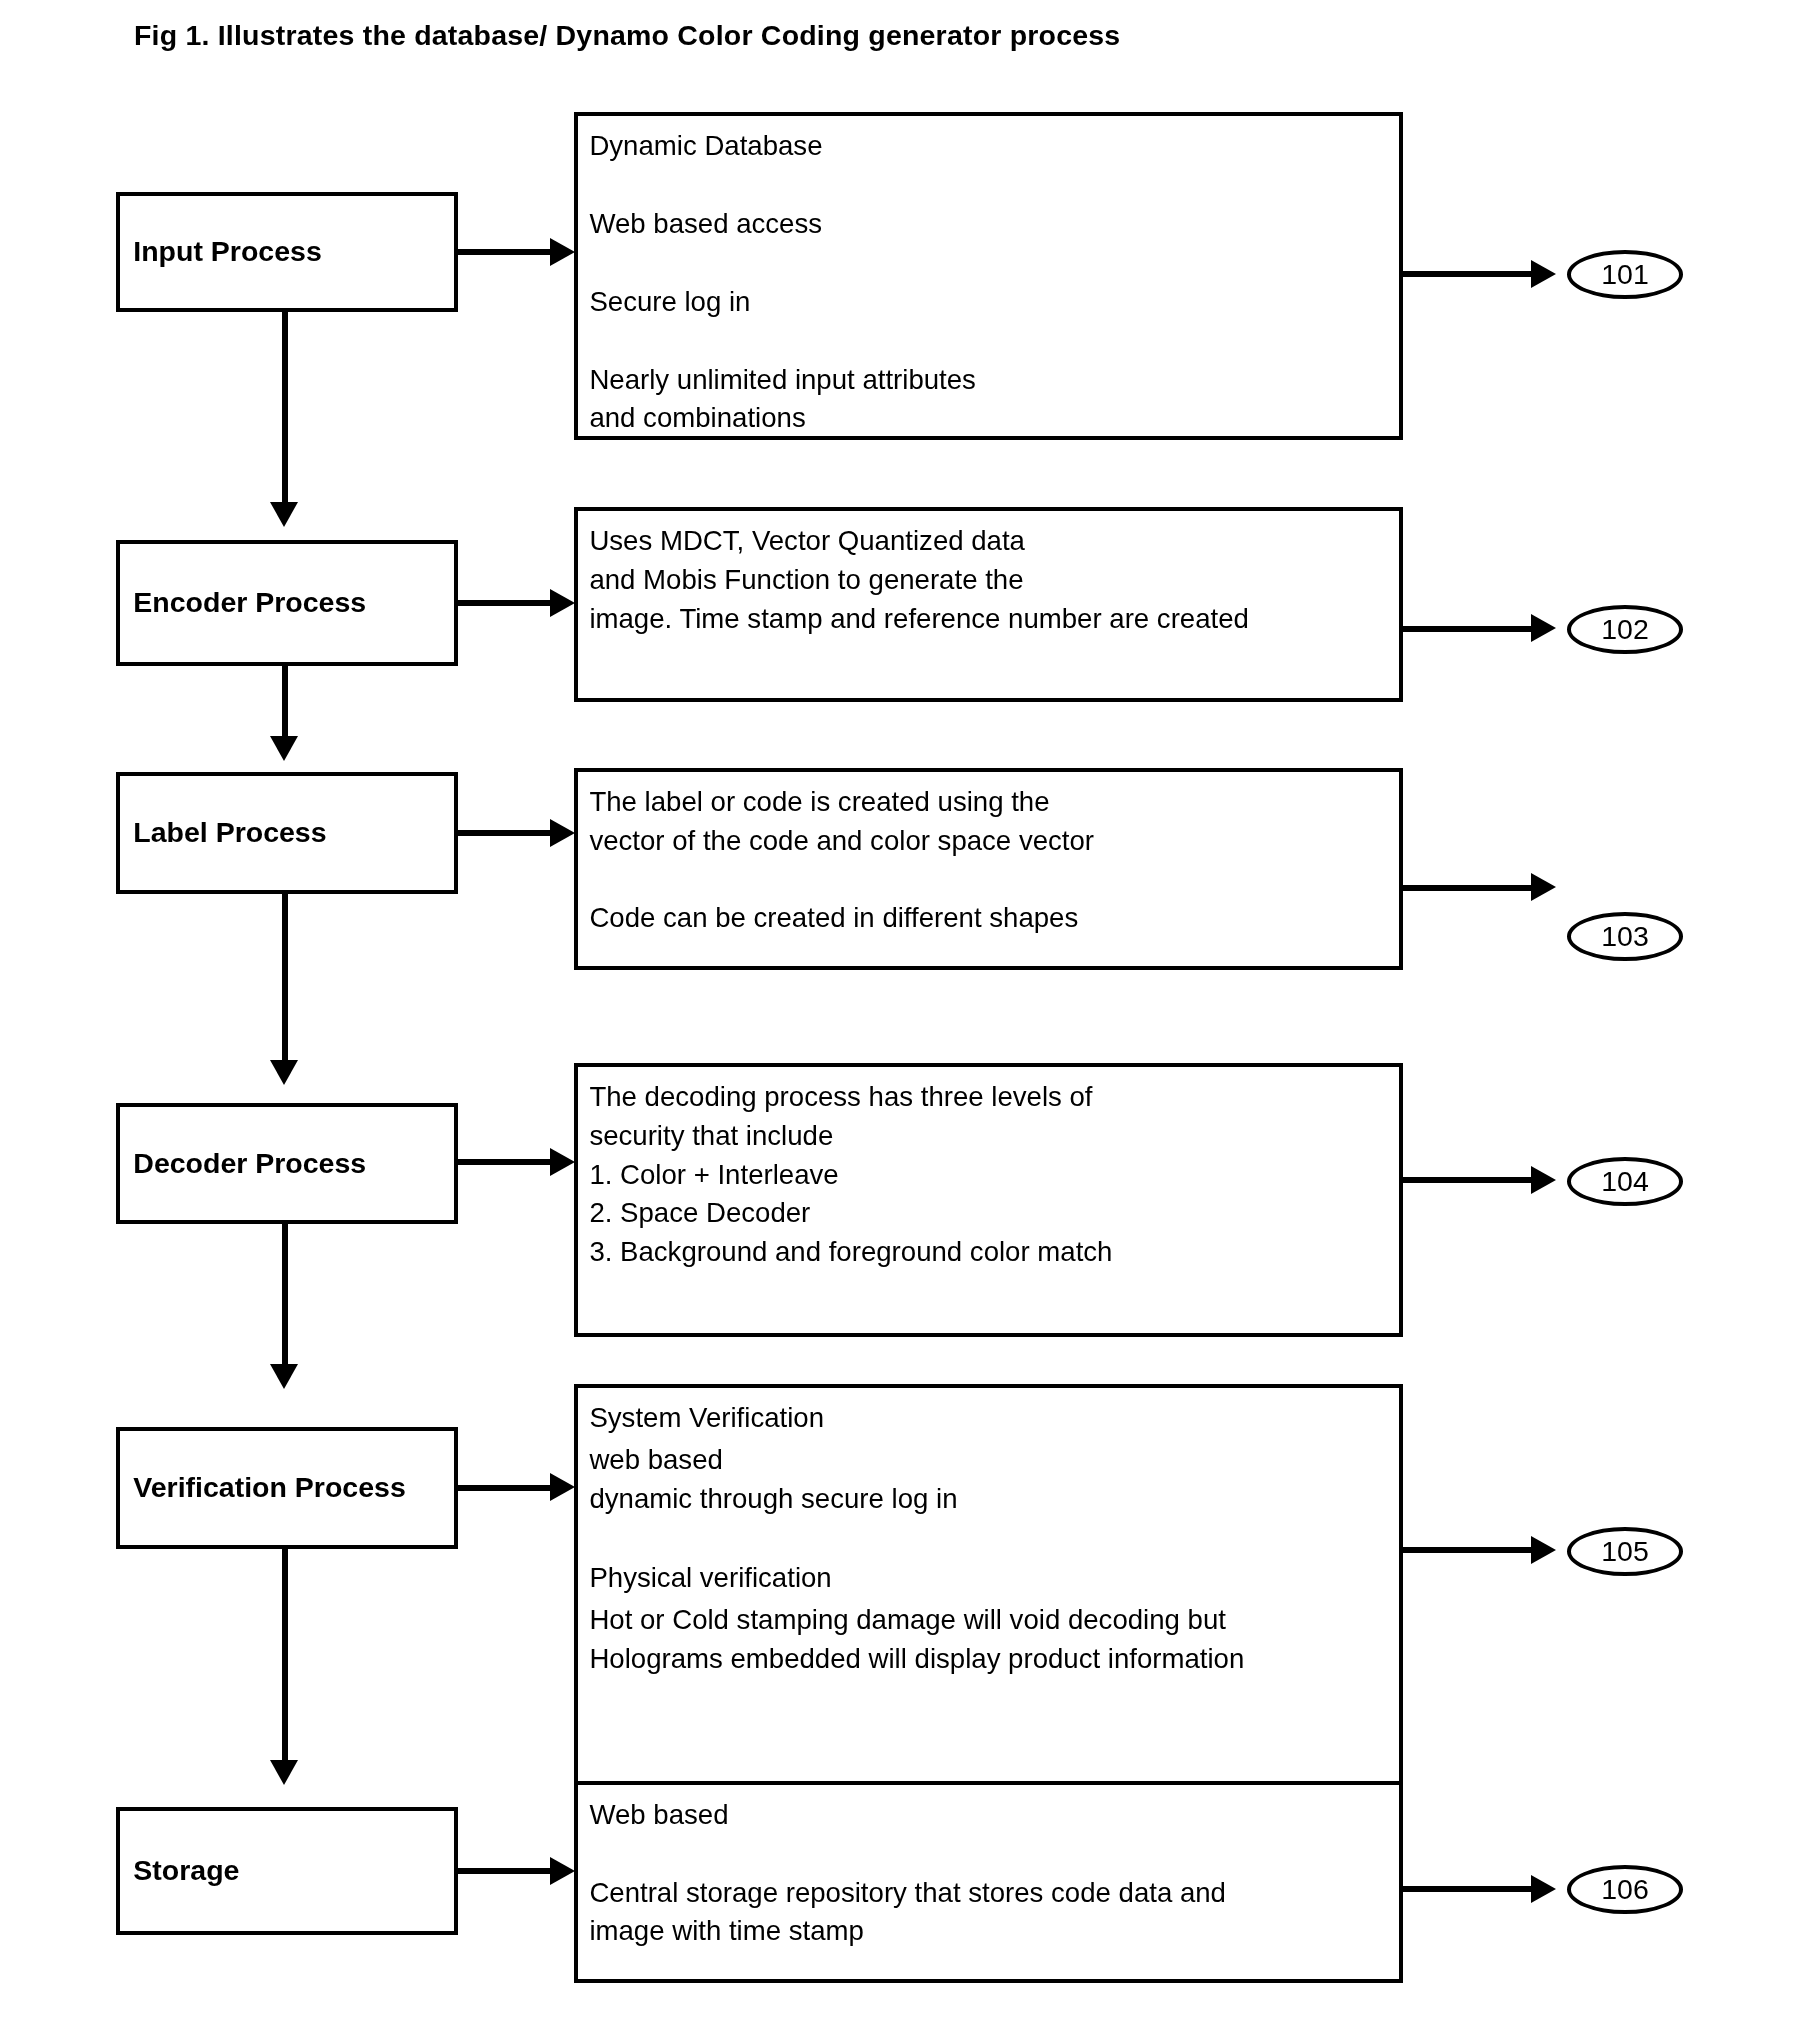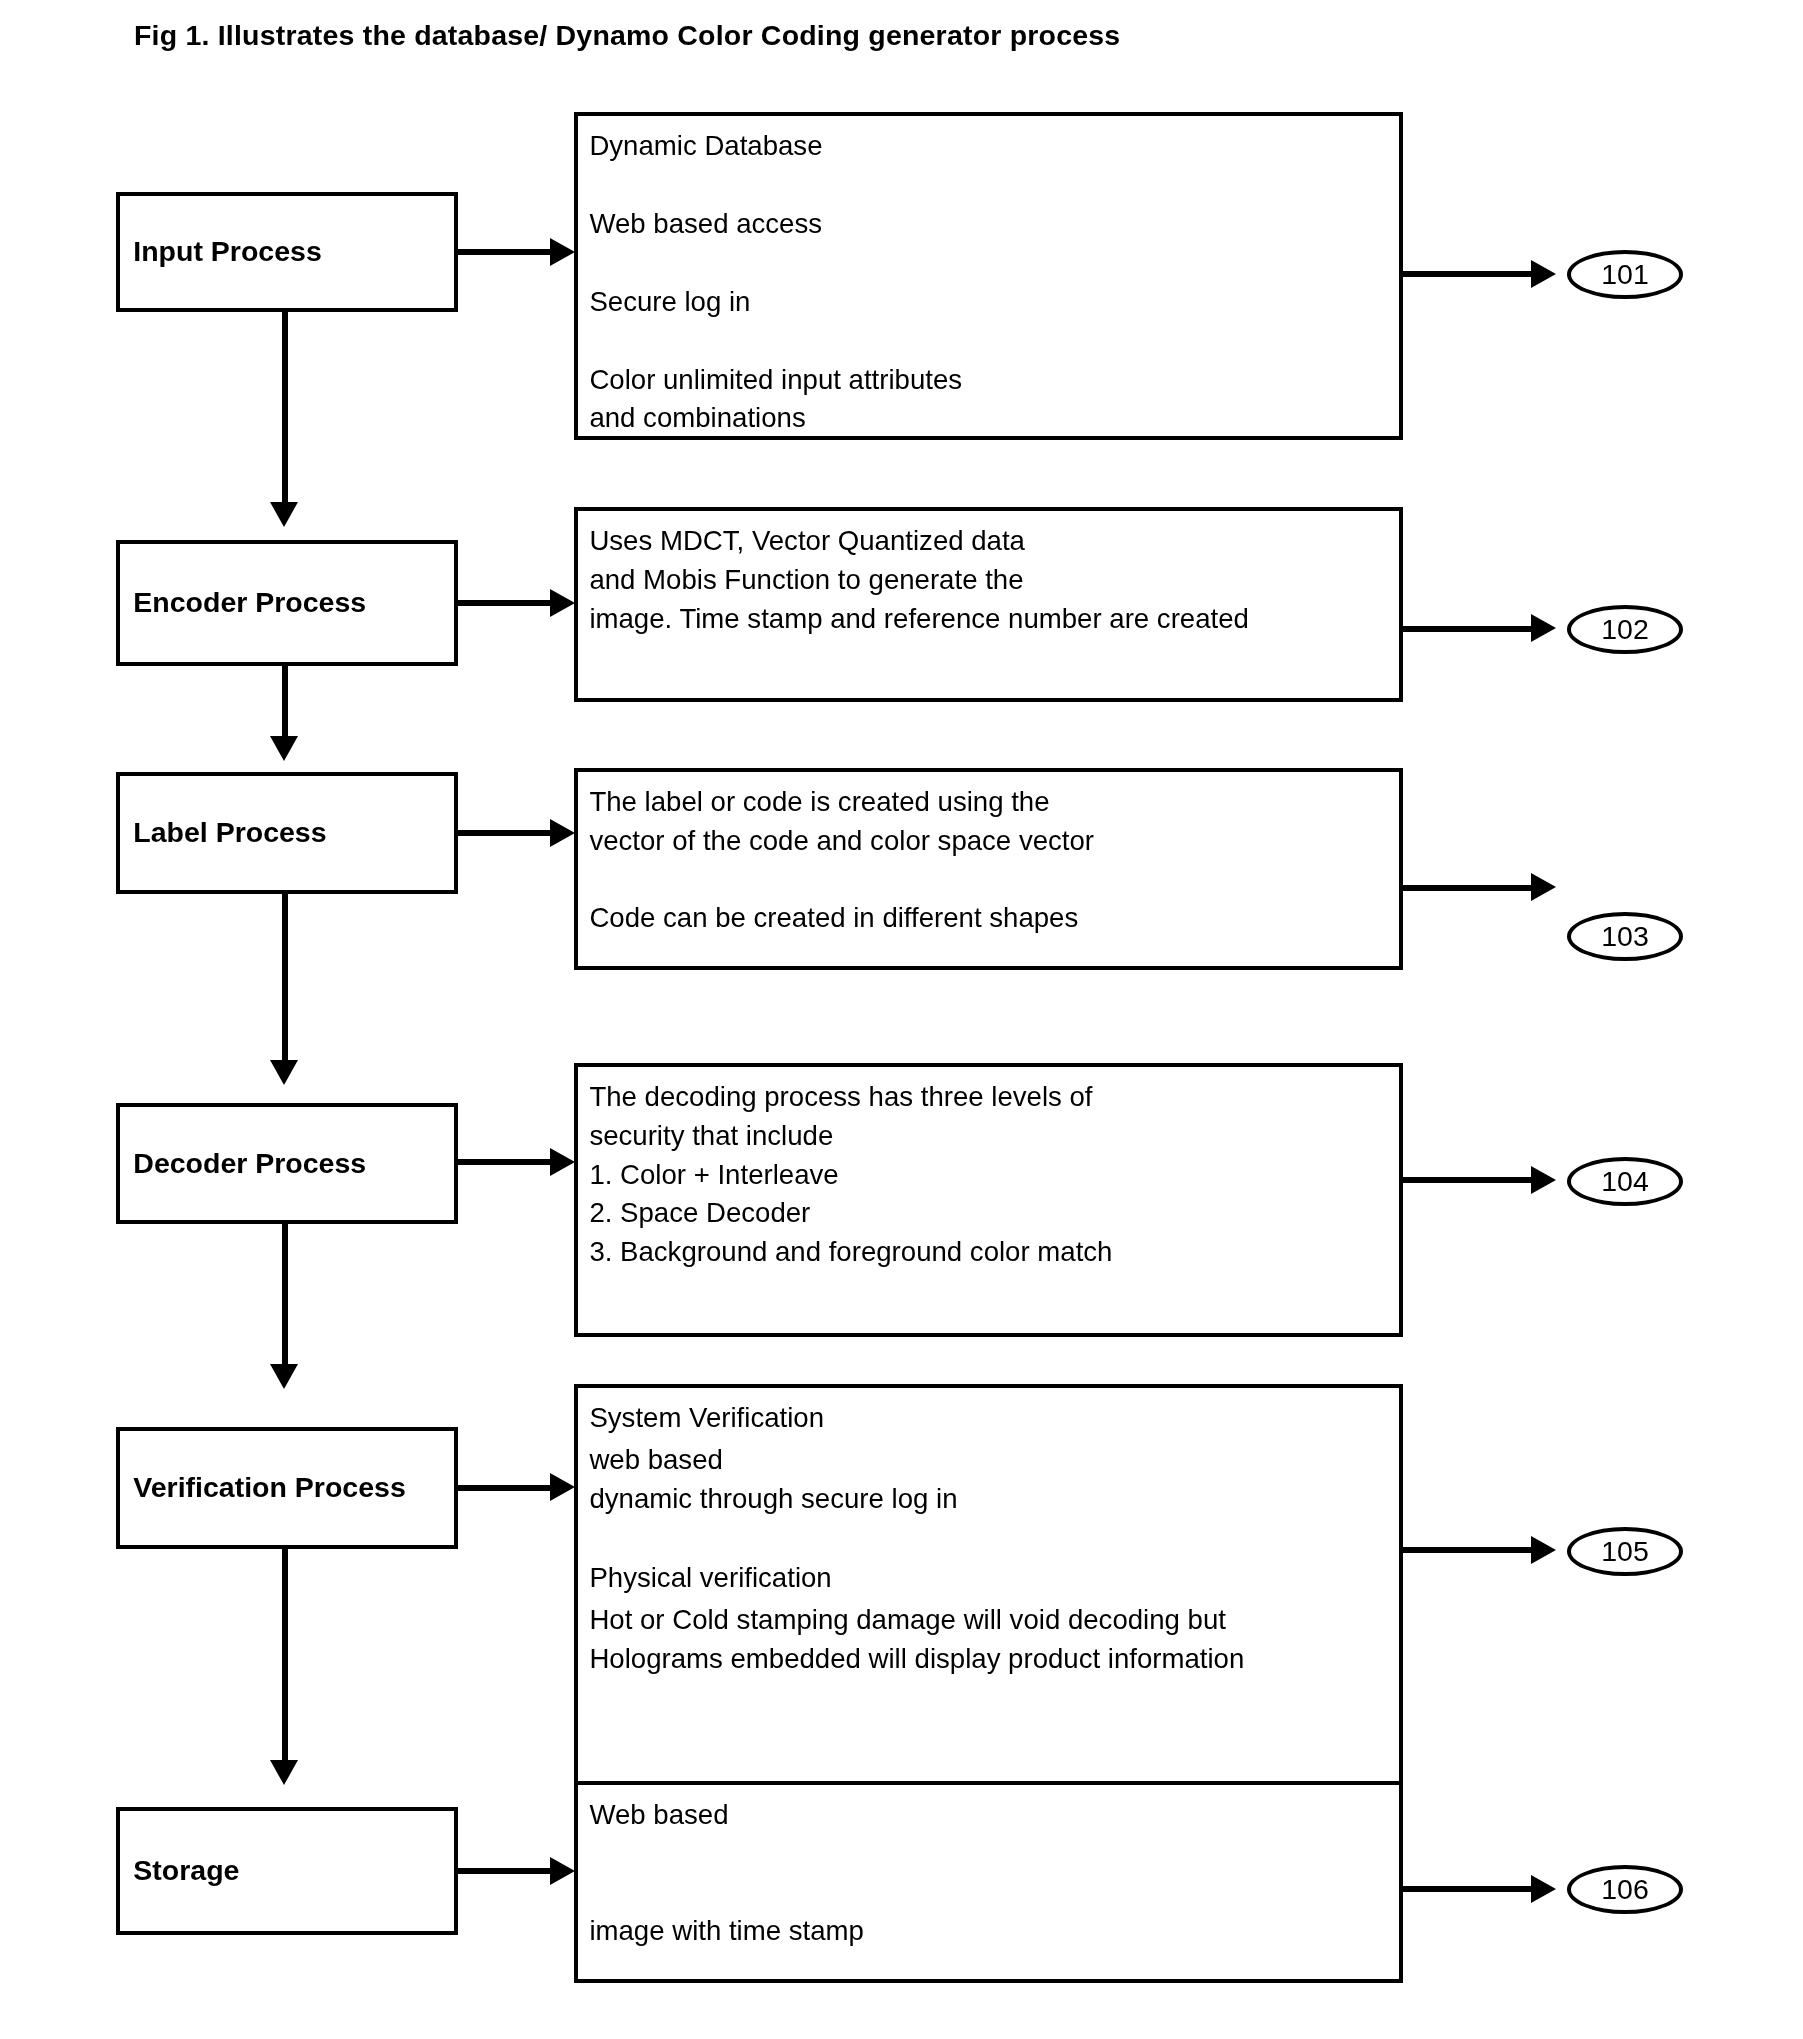--- a/index.html
+++ b/index.html
@@ -110,21 +110,21 @@
     <div class="process-label">Input Process</div>
   </div>
 
   <div class="hline" style="left:458px; top:249px; width:95px;"></div>
   <div class="arrow-right" style="left:550px; top:238px;"></div>
 
   <div class="desc-box" style="left:574px; top:112px; width:829px; height:328px;">
     <div class="desc-text" style="top:9.5px;">Dynamic Database</div>
     <div class="desc-text" style="top:88px;">Web based access</div>
     <div class="desc-text" style="top:166px;">Secure log in</div>
-    <div class="desc-text" style="top:244px;">Color unlimited input attributes</div>
+    <div class="desc-text" style="top:244px;">Nearly unlimited input attributes</div>
     <div class="desc-text" style="top:282px;">and combinations</div>
   </div>
 
   <div class="hline" style="left:1403px; top:271px; width:133px;"></div>
   <div class="arrow-right" style="left:1531px; top:260px;"></div>
   <div class="ref-ellipse" style="left:1567px; top:250px; width:116px; height:49px;">
     <span>101</span>
   </div>
 
   <div class="vline" style="left:282px; top:312px; width:5.7px; height:196px;"></div>
@@ -225,20 +225,21 @@
 
   <div class="process-box" style="left:116px; top:1807px; width:342px; height:128px;">
     <div class="process-label">Storage</div>
   </div>
 
   <div class="hline" style="left:458px; top:1868px; width:95px;"></div>
   <div class="arrow-right" style="left:550px; top:1857px;"></div>
 
   <div class="desc-box" style="left:574px; top:1781px; width:829px; height:202px;">
     <div class="desc-text" style="top:9.5px;">Web based</div>
+    <div class="desc-text" style="top:88px;">Central storage repository that stores code data and</div>
     <div class="desc-text" style="top:126px;">image with time stamp</div>
   </div>
 
   <div class="hline" style="left:1403px; top:1886px; width:133px;"></div>
   <div class="arrow-right" style="left:1531px; top:1875px;"></div>
   <div class="ref-ellipse" style="left:1567px; top:1865px; width:116px; height:49px;">
     <span>106</span>
   </div>
 
 </div>

